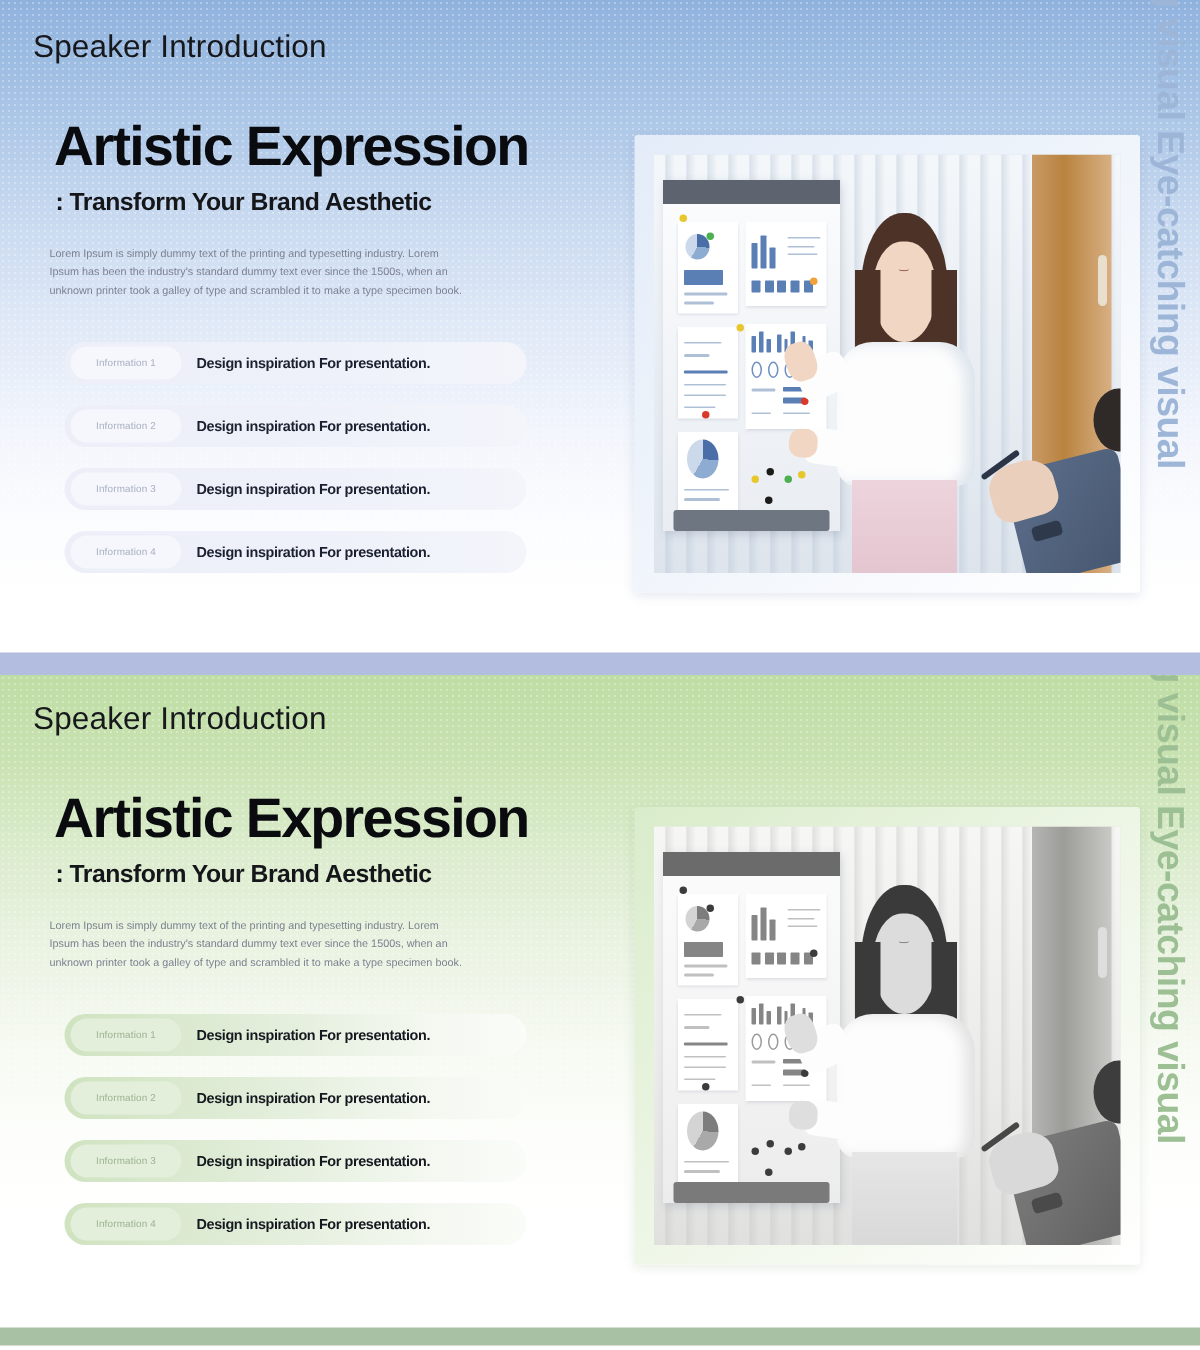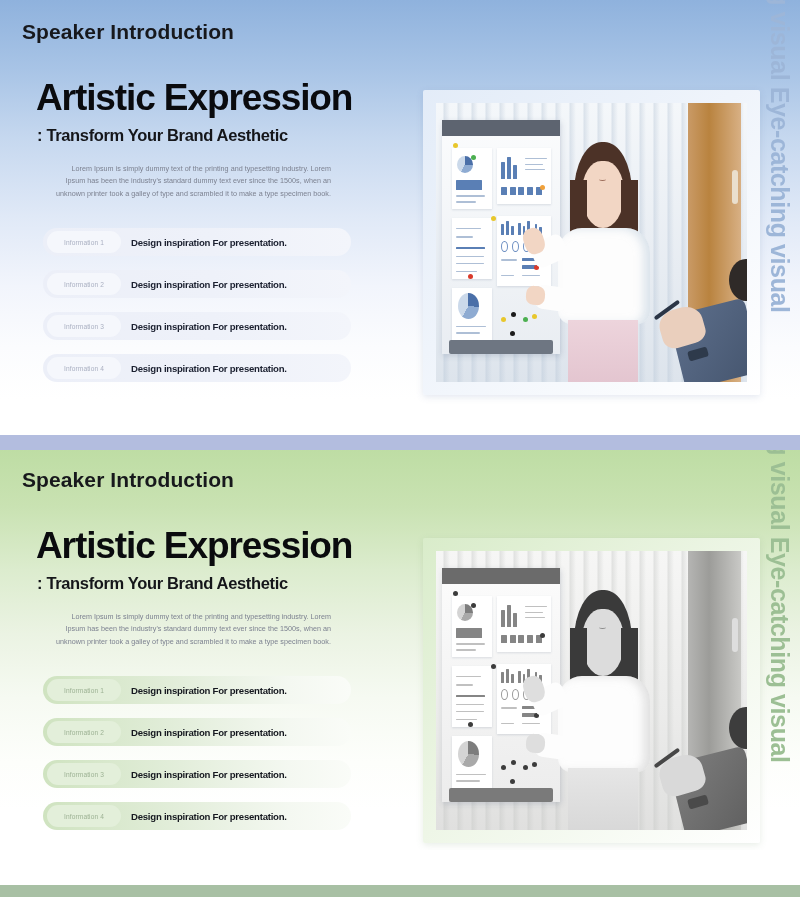--- a/index.html
+++ b/index.html
@@ -41,21 +41,21 @@
     position: absolute; left: 0; width: 800px; height: 15px;
     background: #b3bddf; top: 435px;
   }
   .footer-bar {
     position: absolute; left: 0; width: 800px; height: 12px;
     background: #a8c0a4; top: 885px;
   }
 
   
   .eyebrow {
-    position: absolute; left: 22px; font-size: 21px; font-weight: 700;
+    position: absolute; left: 22px; font-size: 21px; font-weight: 400;
     color: #17181c; letter-spacing: .1px; white-space: nowrap;
   }
   .slide-blue  .eyebrow { top: 20px; }
   .slide-green .eyebrow { top: 18px; }
 
   .headline {
     position: absolute; left: 36px; font-size: 37px; font-weight: 800;
     color: #0a0b0e; letter-spacing: -1.1px; white-space: nowrap;
     line-height: 1.02;
   }
@@ -63,24 +63,23 @@
   .slide-green .headline { top: 77px; }
 
   .subheadline {
     position: absolute; left: 37px; font-size: 16.5px; font-weight: 600;
     color: #15161a; letter-spacing: -.35px; white-space: nowrap;
   }
   .slide-blue  .subheadline { top: 126px; }
   .slide-green .subheadline { top: 124px; }
 
   .bodycopy {
-    position: absolute; left: 53px; width: 278px;
+    position: absolute; left: 33px; width: 278px;
     font-size: 7.2px; line-height: 1.72; color: #7c8190;
     letter-spacing: .02px;
-    text-align: right;
   }
   .slide-blue  .bodycopy { top: 163px; }
   .slide-green .bodycopy { top: 611px; }
   .slide-green .bodycopy { top: 161px; }
 
   
   .info-list { position: absolute; left: 43px; width: 308px; }
   .slide-blue  .info-list { top: 228px; }
   .slide-green .info-list { top: 676px; }
   .slide-green .info-list { top: 226px; }

